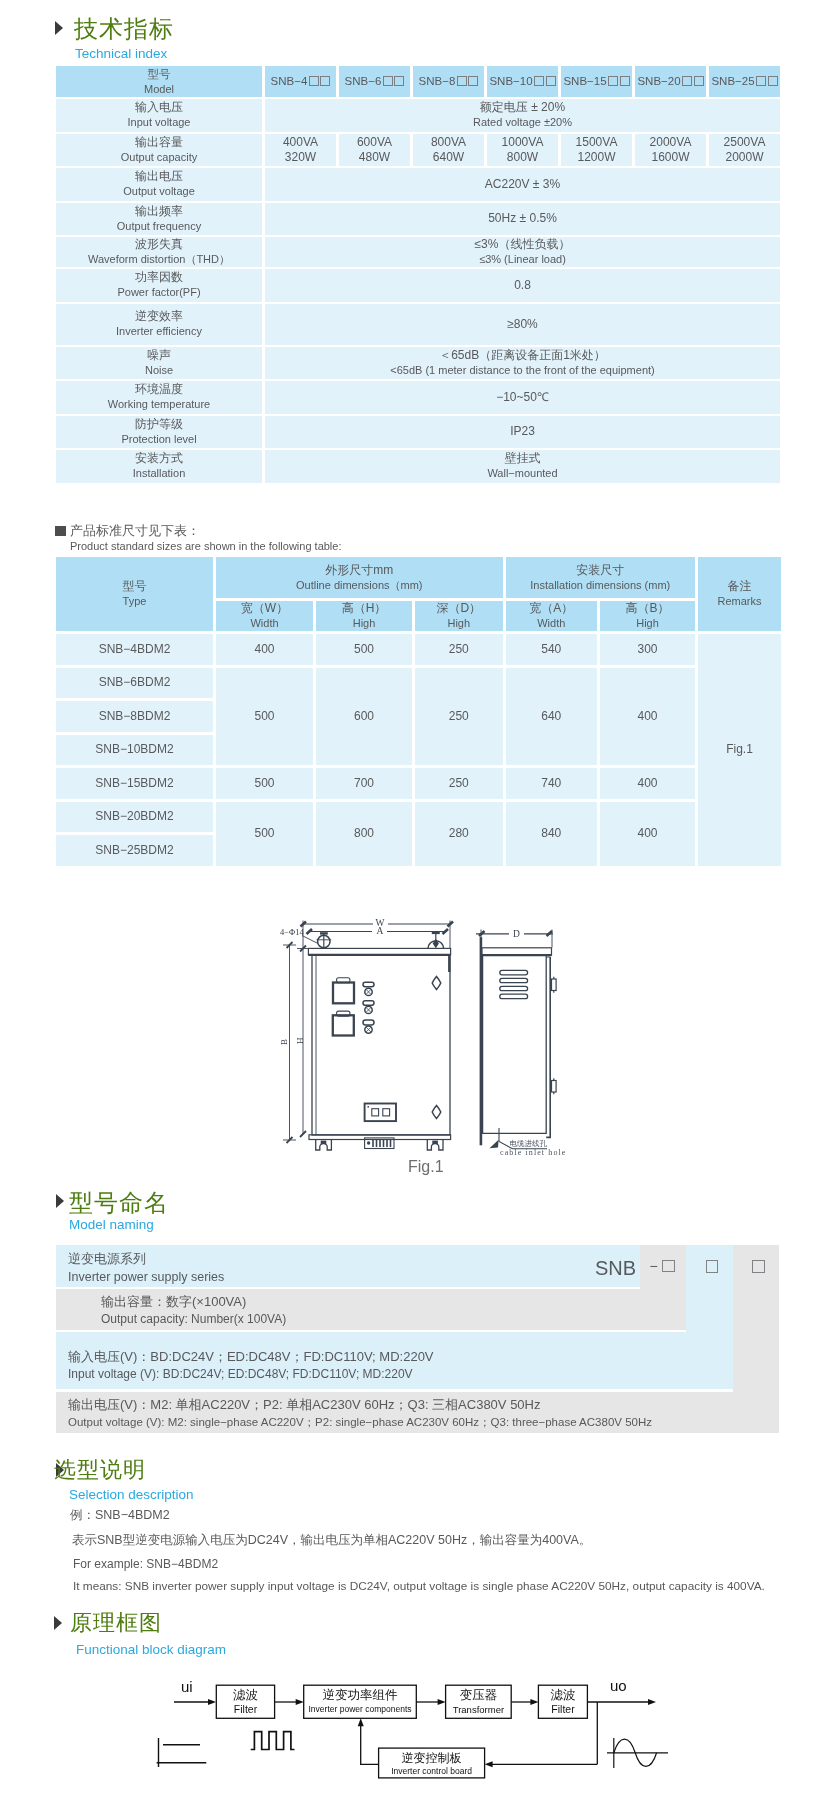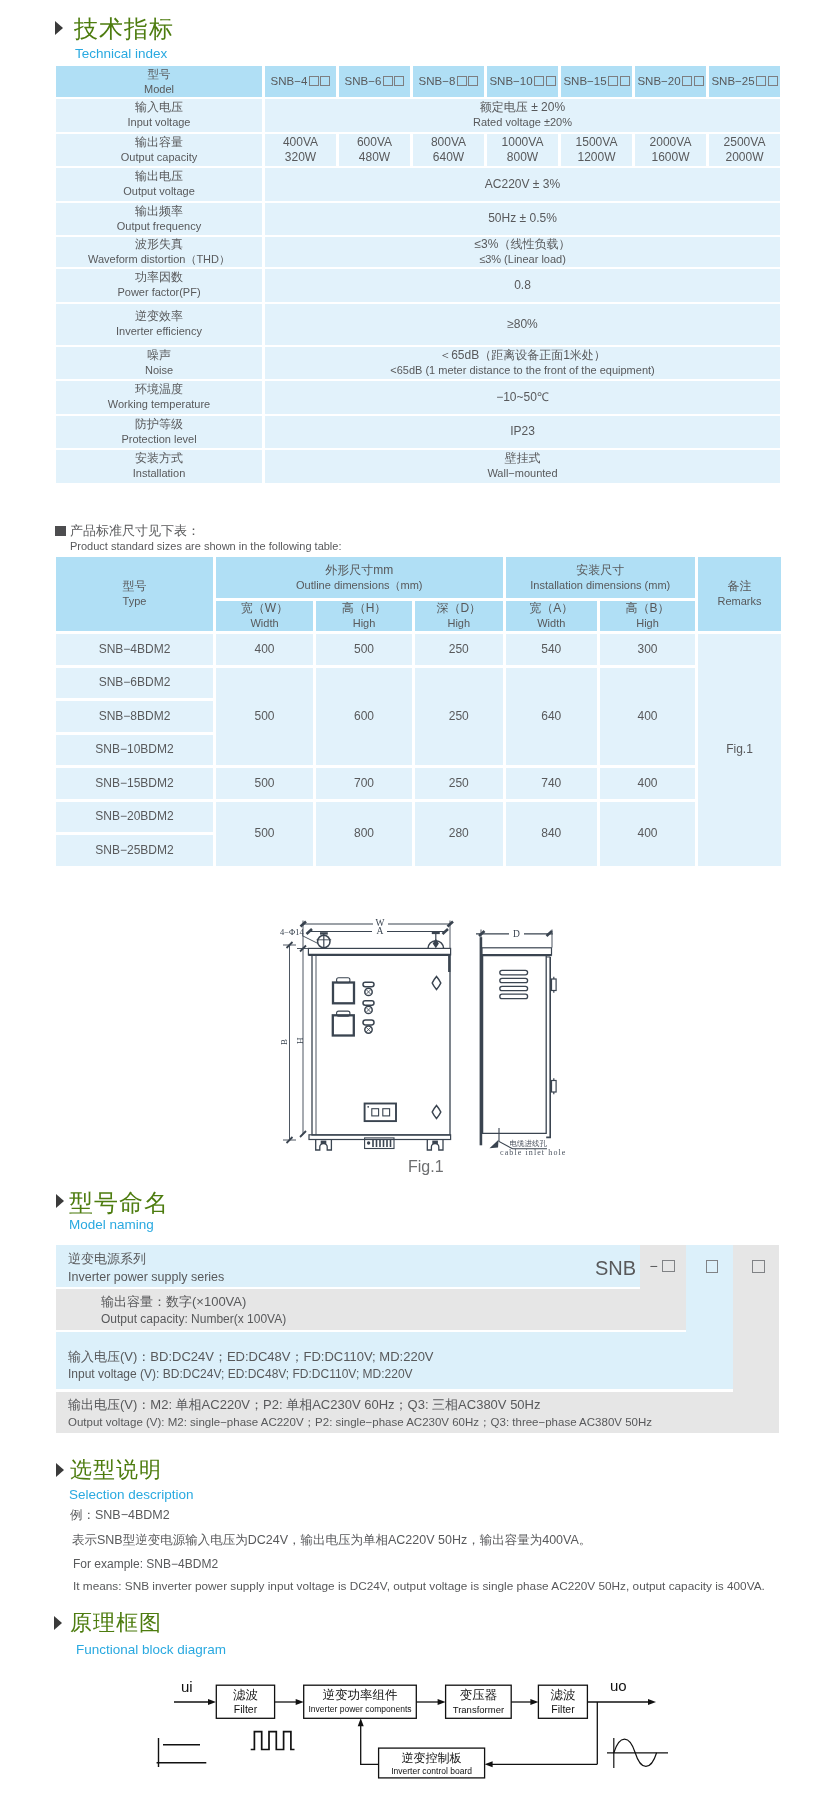--- a/index.html
+++ b/index.html
@@ -366,21 +366,21 @@
 <div class="abs bsq" style="left:752.3px;top:1260px;"></div>
 
 <div class="abs" style="left:68px;top:1294px;font-size:13px;line-height:16.5px;margin-left:33px;">输出容量：数字(×100VA)<br><span style="font-size:12px">Output capacity: Number(x 100VA)</span></div>
 
 <div class="abs" style="left:68px;top:1347.5px;font-size:13px;line-height:17px;">输入电压(V)：BD:DC24V；ED:DC48V；FD:DC110V; MD:220V<br><span style="font-size:12px">Input voltage (V): BD:DC24V;  ED:DC48V;  FD:DC110V; MD:220V</span></div>
 
 <div class="abs" style="left:68px;top:1396px;font-size:13px;line-height:17px;">输出电压(V)：M2: 单相AC220V；P2: 单相AC230V 60Hz；Q3: 三相AC380V 50Hz<br><span style="font-size:11.5px">Output voltage (V): M2: single−phase AC220V；P2: single−phase AC230V 60Hz；Q3: three−phase AC380V 50Hz</span></div>
 
 <div class="abs tri" style="left:56px;top:1463px;"></div>
 
-<div class="abs h1" style="left:70px;top:1455px;font-size:22px;">选型说明</div>
+<div class="abs h1" style="left:54px;top:1455px;font-size:22px;">选型说明</div>
 
 <div class="abs h2" style="left:69px;top:1487px;">Selection description</div>
 
 <div class="abs" style="left:70px;top:1507px;font-size:12.5px;">例：SNB−4BDM2</div>
 
 <div class="abs" style="left:72px;top:1532px;font-size:12.5px;">表示SNB型逆变电源输入电压为DC24V，输出电压为单相AC220V 50Hz，输出容量为400VA。</div>
 
 <div class="abs" style="left:73px;top:1557px;font-size:12px;">For example: SNB−4BDM2</div>
 
 <div class="abs" style="left:73px;top:1579px;font-size:11.8px;">It means: SNB inverter power supply input voltage is DC24V, output voltage is single phase AC220V 50Hz, output capacity is 400VA.</div>

